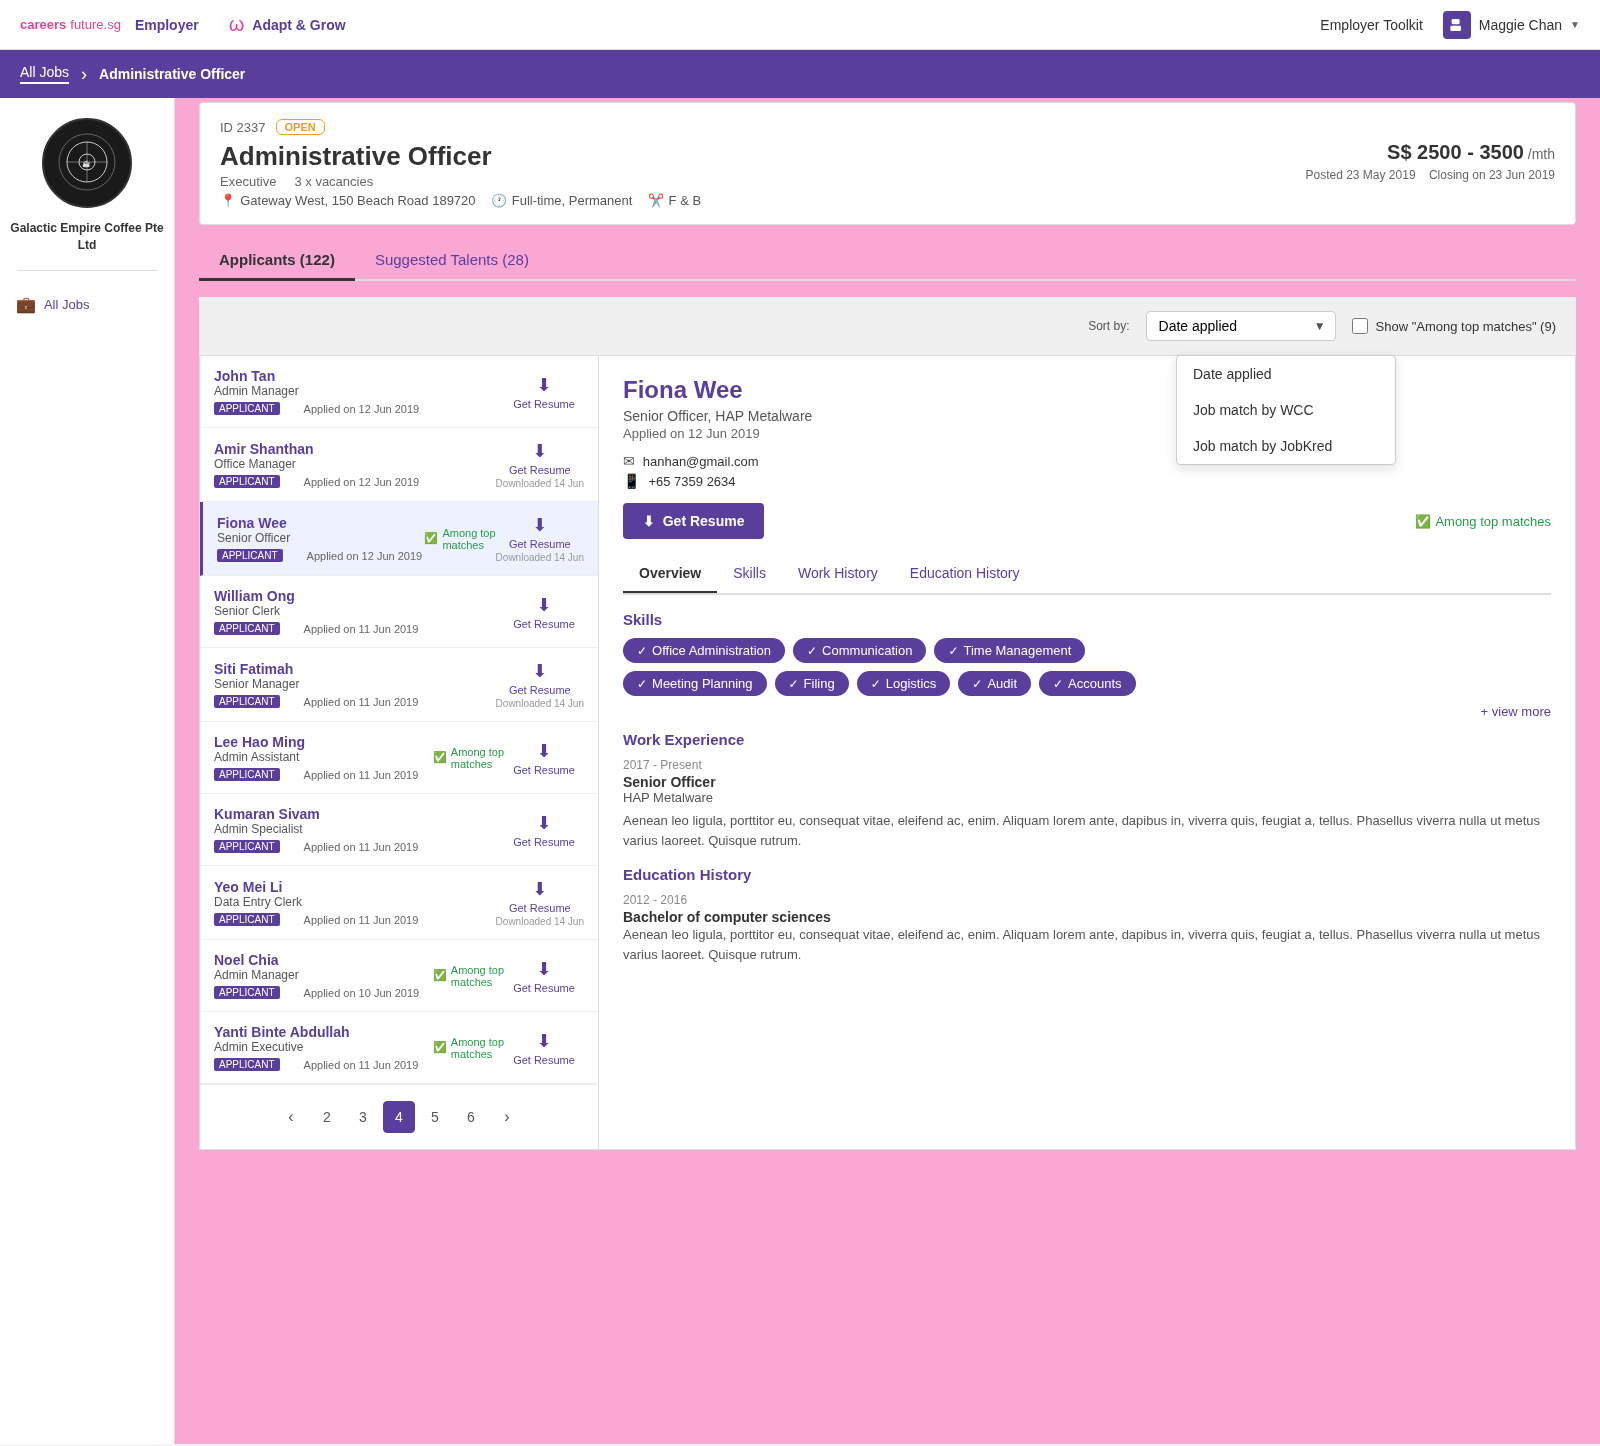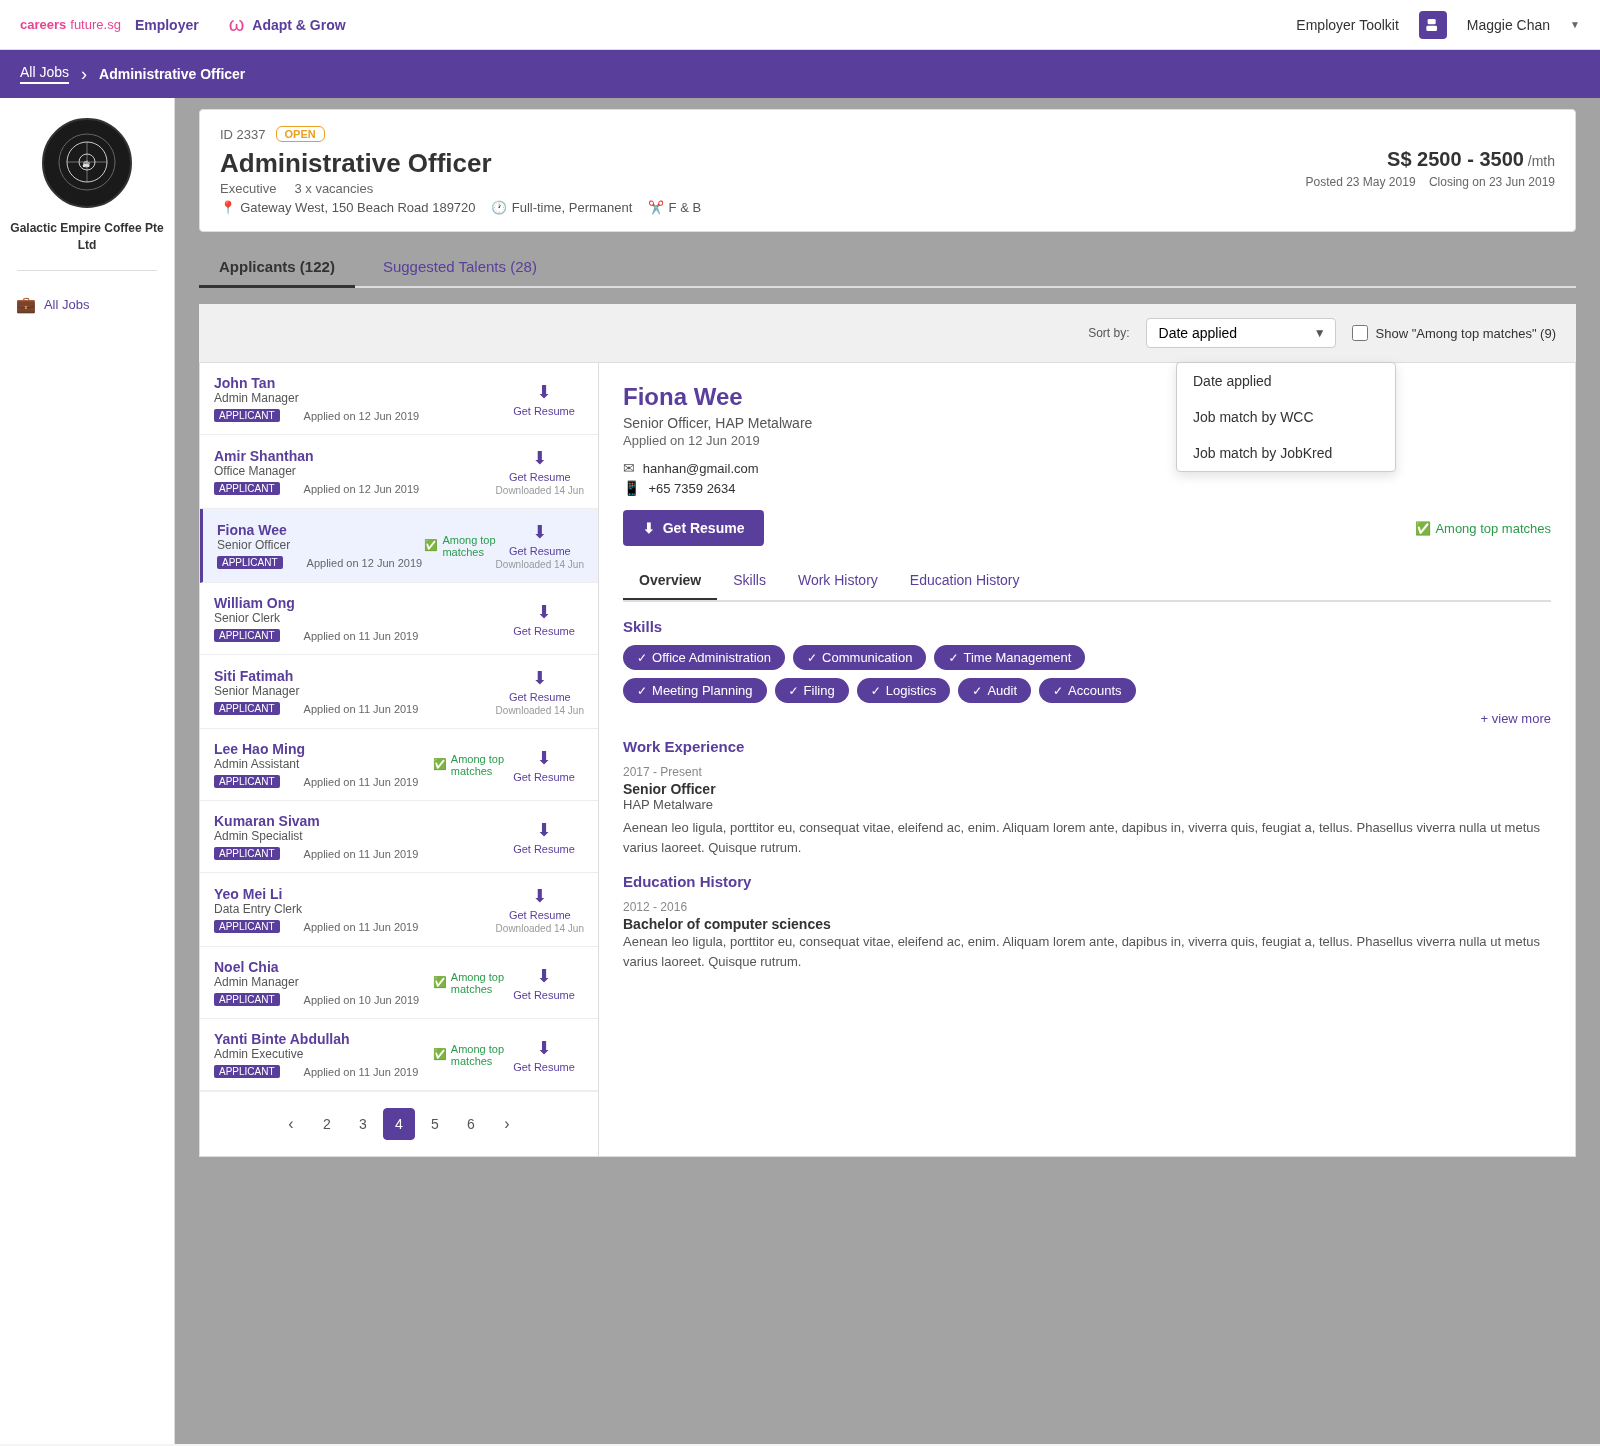--- a/index.html
+++ b/index.html
@@ -8,21 +8,21 @@
     
     .top-nav {
       display: flex; align-items: center; background: #fff;
       border-bottom: 1px solid #ddd; padding: 0 20px; height: 50px;
       position: relative; z-index: 100;
     }
     .top-nav-left { display: flex; align-items: center; gap: 0; }
     .careers-logo { display: flex; align-items: center; gap: 4px; margin-right: 8px; }
     .adapt-grow { display: flex; align-items: center; gap: 4px; }
     .top-nav-right { margin-left: auto; display: flex; align-items: center; gap: 20px; }
-    .user-info { display: flex; align-items: center; gap: 20px; }
+    .user-info { display: flex; align-items: center; gap: 8px; }
     .user-icon { width: 28px; height: 28px; background: #5a3e9b; border-radius: 4px; display: flex; align-items: center; justify-content: center; color: white; font-size: 14px; }
 
     
     .breadcrumb-bar {
       background: #5a3e9b; display: flex; align-items: center; height: 48px; padding: 0 20px;
     }
     .breadcrumb-all-jobs { color: #fff; font-size: 14px; border-bottom: 2px solid #fff; padding-bottom: 2px; cursor: pointer; }
     .breadcrumb-separator { color: #fff; margin: 0 12px; font-size: 18px; }
     .breadcrumb-current { color: #fff; font-size: 14px; font-weight: bold; }
 
@@ -34,21 +34,21 @@
       width: 175px; min-width: 175px; background: #fff; border-right: 1px solid #ddd;
       padding: 20px 0; display: flex; flex-direction: column; align-items: center;
     }
     .company-logo-wrap { width: 90px; height: 90px; border: 2px solid #333; border-radius: 50%; overflow: hidden; display: flex; align-items: center; justify-content: center; background: #1a1a1a; margin-bottom: 12px; }
     .company-logo-inner { color: #fff; font-size: 10px; text-align: center; }
     .company-name { font-size: 12px; font-weight: bold; text-align: center; color: #333; line-height: 1.4; padding: 0 10px; }
     .sidebar-divider { width: 80%; height: 1px; background: #ddd; margin: 16px 0; }
     .sidebar-nav-item { display: flex; align-items: center; gap: 8px; padding: 8px 16px; cursor: pointer; width: 100%; }
 
     
-    .content-area { flex: 1; padding: 11px 24px; background: #a3a3a3; }
+    .content-area { flex: 1; padding: 4px 24px; background: #f9a8d4; }
 
     
     .job-header-card {
       background: #fff; border: 1px solid #ddd; border-radius: 4px;
       padding: 16px 20px; margin-bottom: 16px;
     }
     .job-id-row { display: flex; align-items: center; gap: 10px; margin-bottom: 6px; }
     .job-id-text { font-size: 13px; color: #666; }
     .job-status-badge {
       border: 1px solid #e8a020; color: #e8a020; font-size: 11px;
@@ -58,21 +58,21 @@
     .job-title { font-size: 26px; font-weight: bold; color: #333; }
     .job-title-meta { font-size: 13px; color: #666; margin-top: 2px; }
     .job-location-info { text-align: right; }
     .job-salary { font-size: 20px; font-weight: bold; color: #333; }
     .job-salary-period { font-size: 14px; color: #666; }
     .job-posted { font-size: 12px; color: #666; margin-top: 4px; }
     .job-details-row { display: flex; align-items: center; gap: 16px; margin-top: 4px; }
     .job-detail-item { display: flex; align-items: center; gap: 4px; font-size: 13px; color: #555; }
 
     
-    .tabs-bar { display: flex; gap: 8px; border-bottom: 2px solid #ddd; margin-bottom: 16px; }
+    .tabs-bar { display: flex; gap: 0; border-bottom: 2px solid #ddd; margin-bottom: 16px; }
     .tab-item { padding: 10px 20px; cursor: pointer; font-size: 15px; color: #5a3e9b; }
     .tab-item.active { color: #333; font-weight: bold; border-bottom: 3px solid #333; margin-bottom: -2px; }
 
     
     .sort-bar {
       background: #f0f0f0; padding: 14px 20px; display: flex; align-items: center;
       justify-content: flex-end; gap: 16px; margin-bottom: 0; position: relative;
     }
     .sort-label { font-size: 12px; color: #555; }
     .sort-select-wrap { position: relative; }

